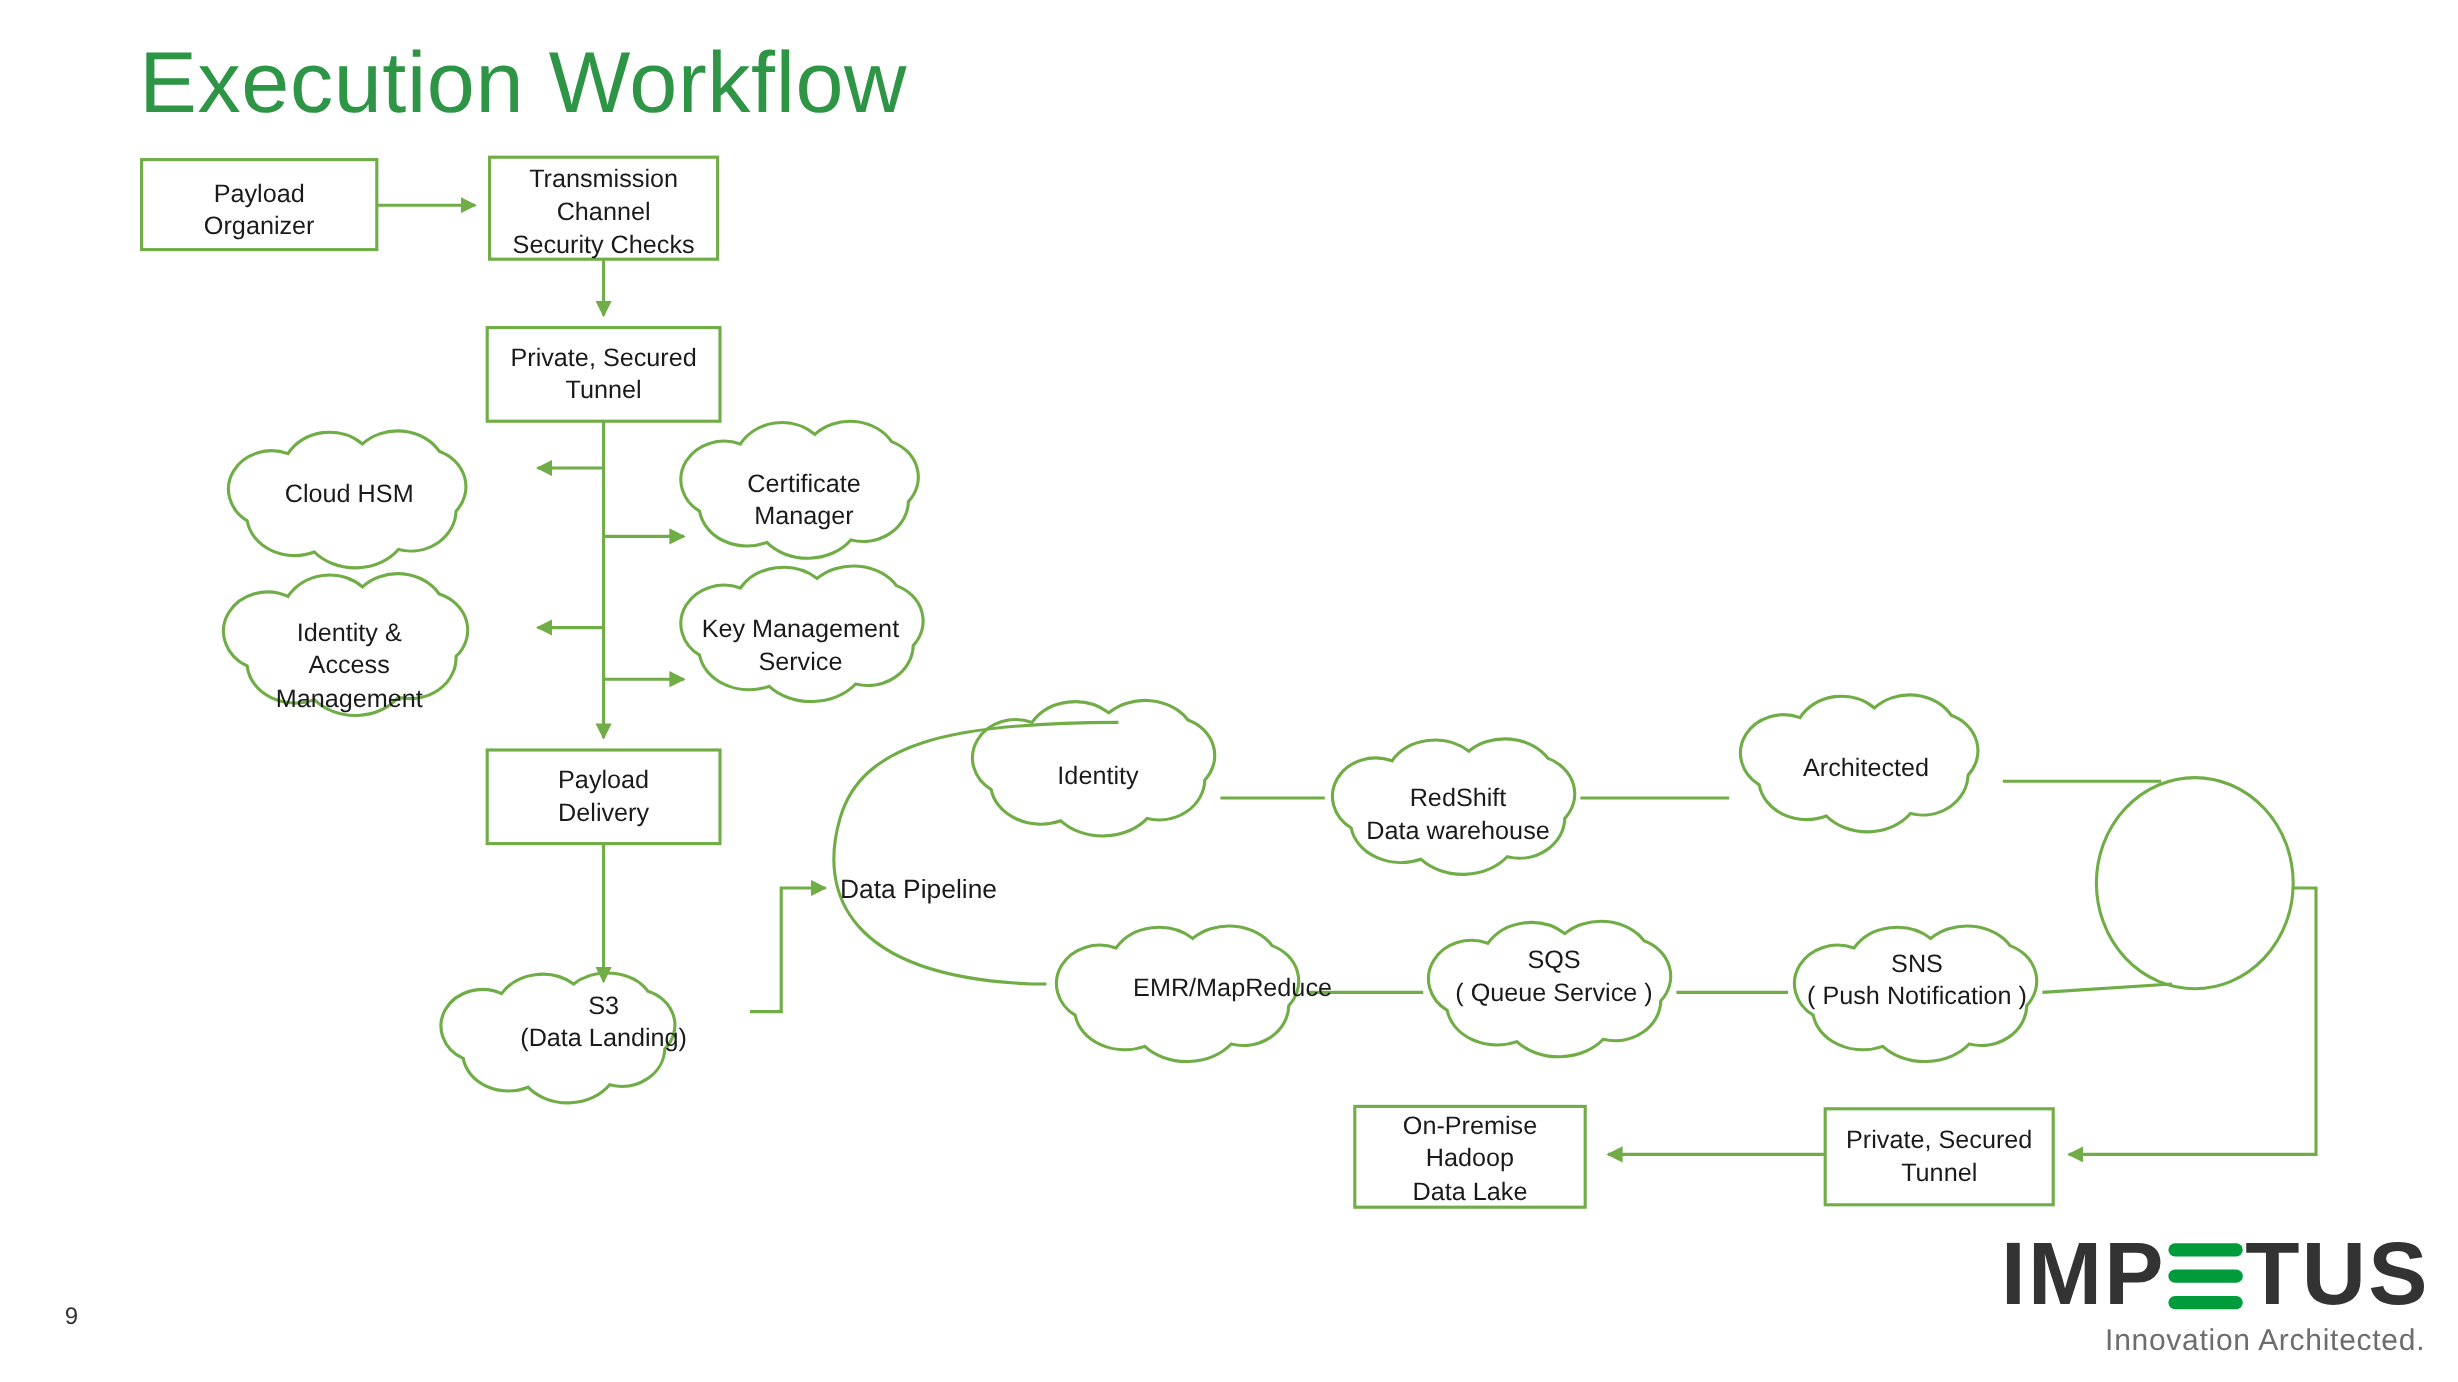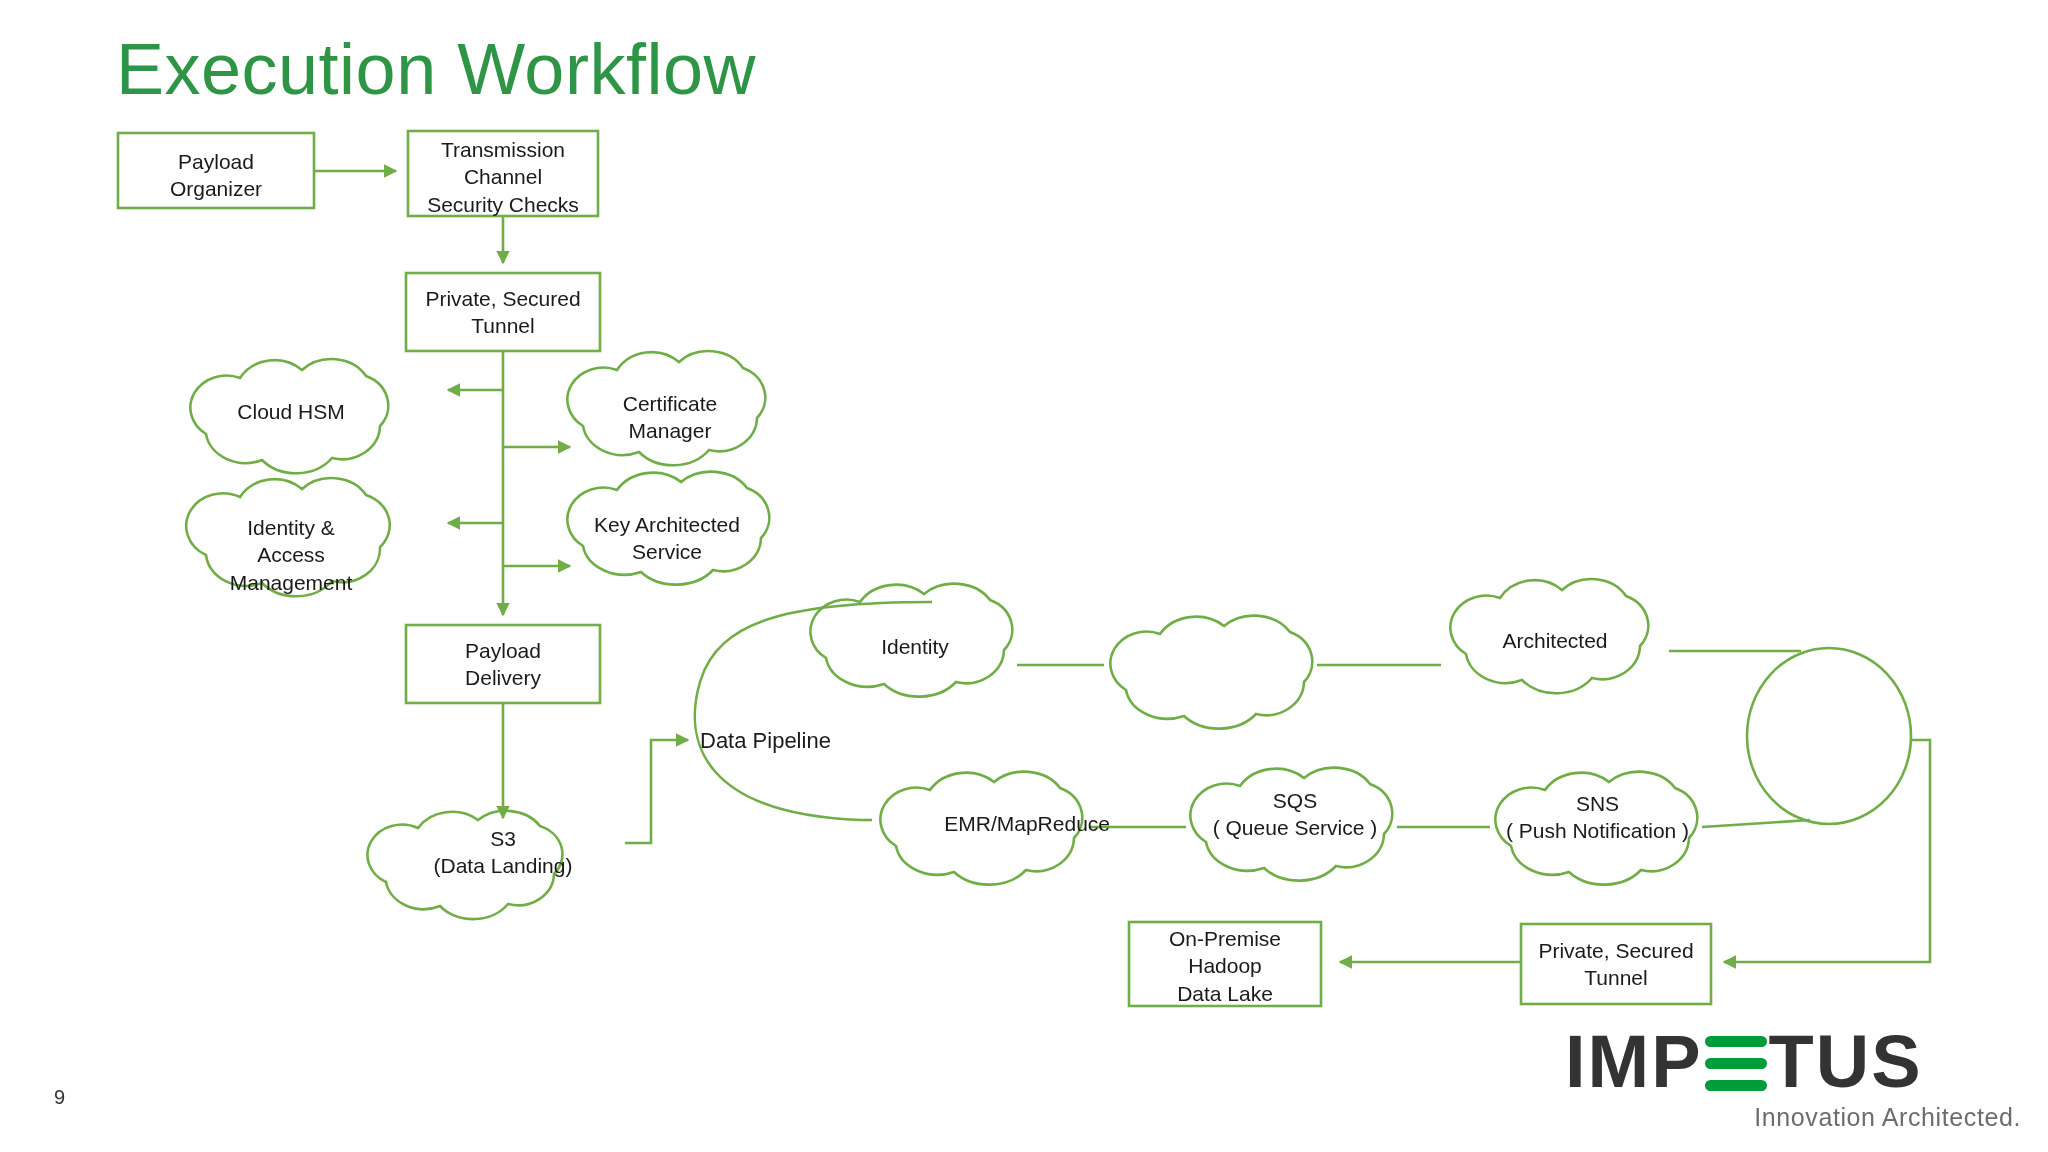--- a/index.html
+++ b/index.html
@@ -73,20 +73,21 @@
   }
   #logo-word {
     position: relative;
     font-family: "Liberation Sans", sans-serif;
     font-size: 74px;
     font-weight: 700;
     letter-spacing: 2px;
     color: #333333;
     line-height: 1;
     height: 76px;
+    text-align: right;
   }
   .logo-seg { display: inline-block; vertical-align: top; }
   #logo-ebars {
     display: inline-block;
     width: 62px;
     height: 74px;
     position: relative;
     vertical-align: top;
     margin: 0 2px;
   }
@@ -292,33 +293,35 @@
 
   <div class="node-label" style="left:166px; top:398px; width:250px;">Cloud HSM</div>
 
   <div class="node-label" style="left:545px; top:390px; width:250px;">Certificate
 Manager</div>
 
   <div class="node-label" style="left:166px; top:514px; width:250px;">Identity &amp;
 Access
 Management</div>
 
-  <div class="node-label" style="left:536px; top:511px; width:262px;">Key Architected
+  <div class="node-label" style="left:536px; top:511px; width:262px;">Key Management
 Service</div>
 
   <div class="node-label" style="left:406px; top:637px; width:194px;">Payload
 Delivery</div>
 
   <div class="node-label" style="left:370px; top:825px; width:266px;">S3
 (Data Landing)</div>
 
   <div class="node-label big" style="left:700px; top:727px; width:230px; text-align:left;">Data Pipeline</div>
 
   <div class="node-label" style="left:790px; top:633px; width:250px;">Identity</div>
 
+  <div class="node-label" style="left:1085px; top:652px; width:260px;">RedShift
+Data warehouse</div>
 
   <div class="node-label" style="left:1430px; top:627px; width:250px;">Architected</div>
 
   <div class="node-label" style="left:860px; top:810px; width:250px;text-align:right;">EMR/MapReduce</div>
 
   <div class="node-label" style="left:1470px; top:790px; width:255px;">SNS
 ( Push Notification )</div>
 
   <div class="node-label" style="left:1170px; top:787px; width:250px;">SQS
 ( Queue Service )</div>

